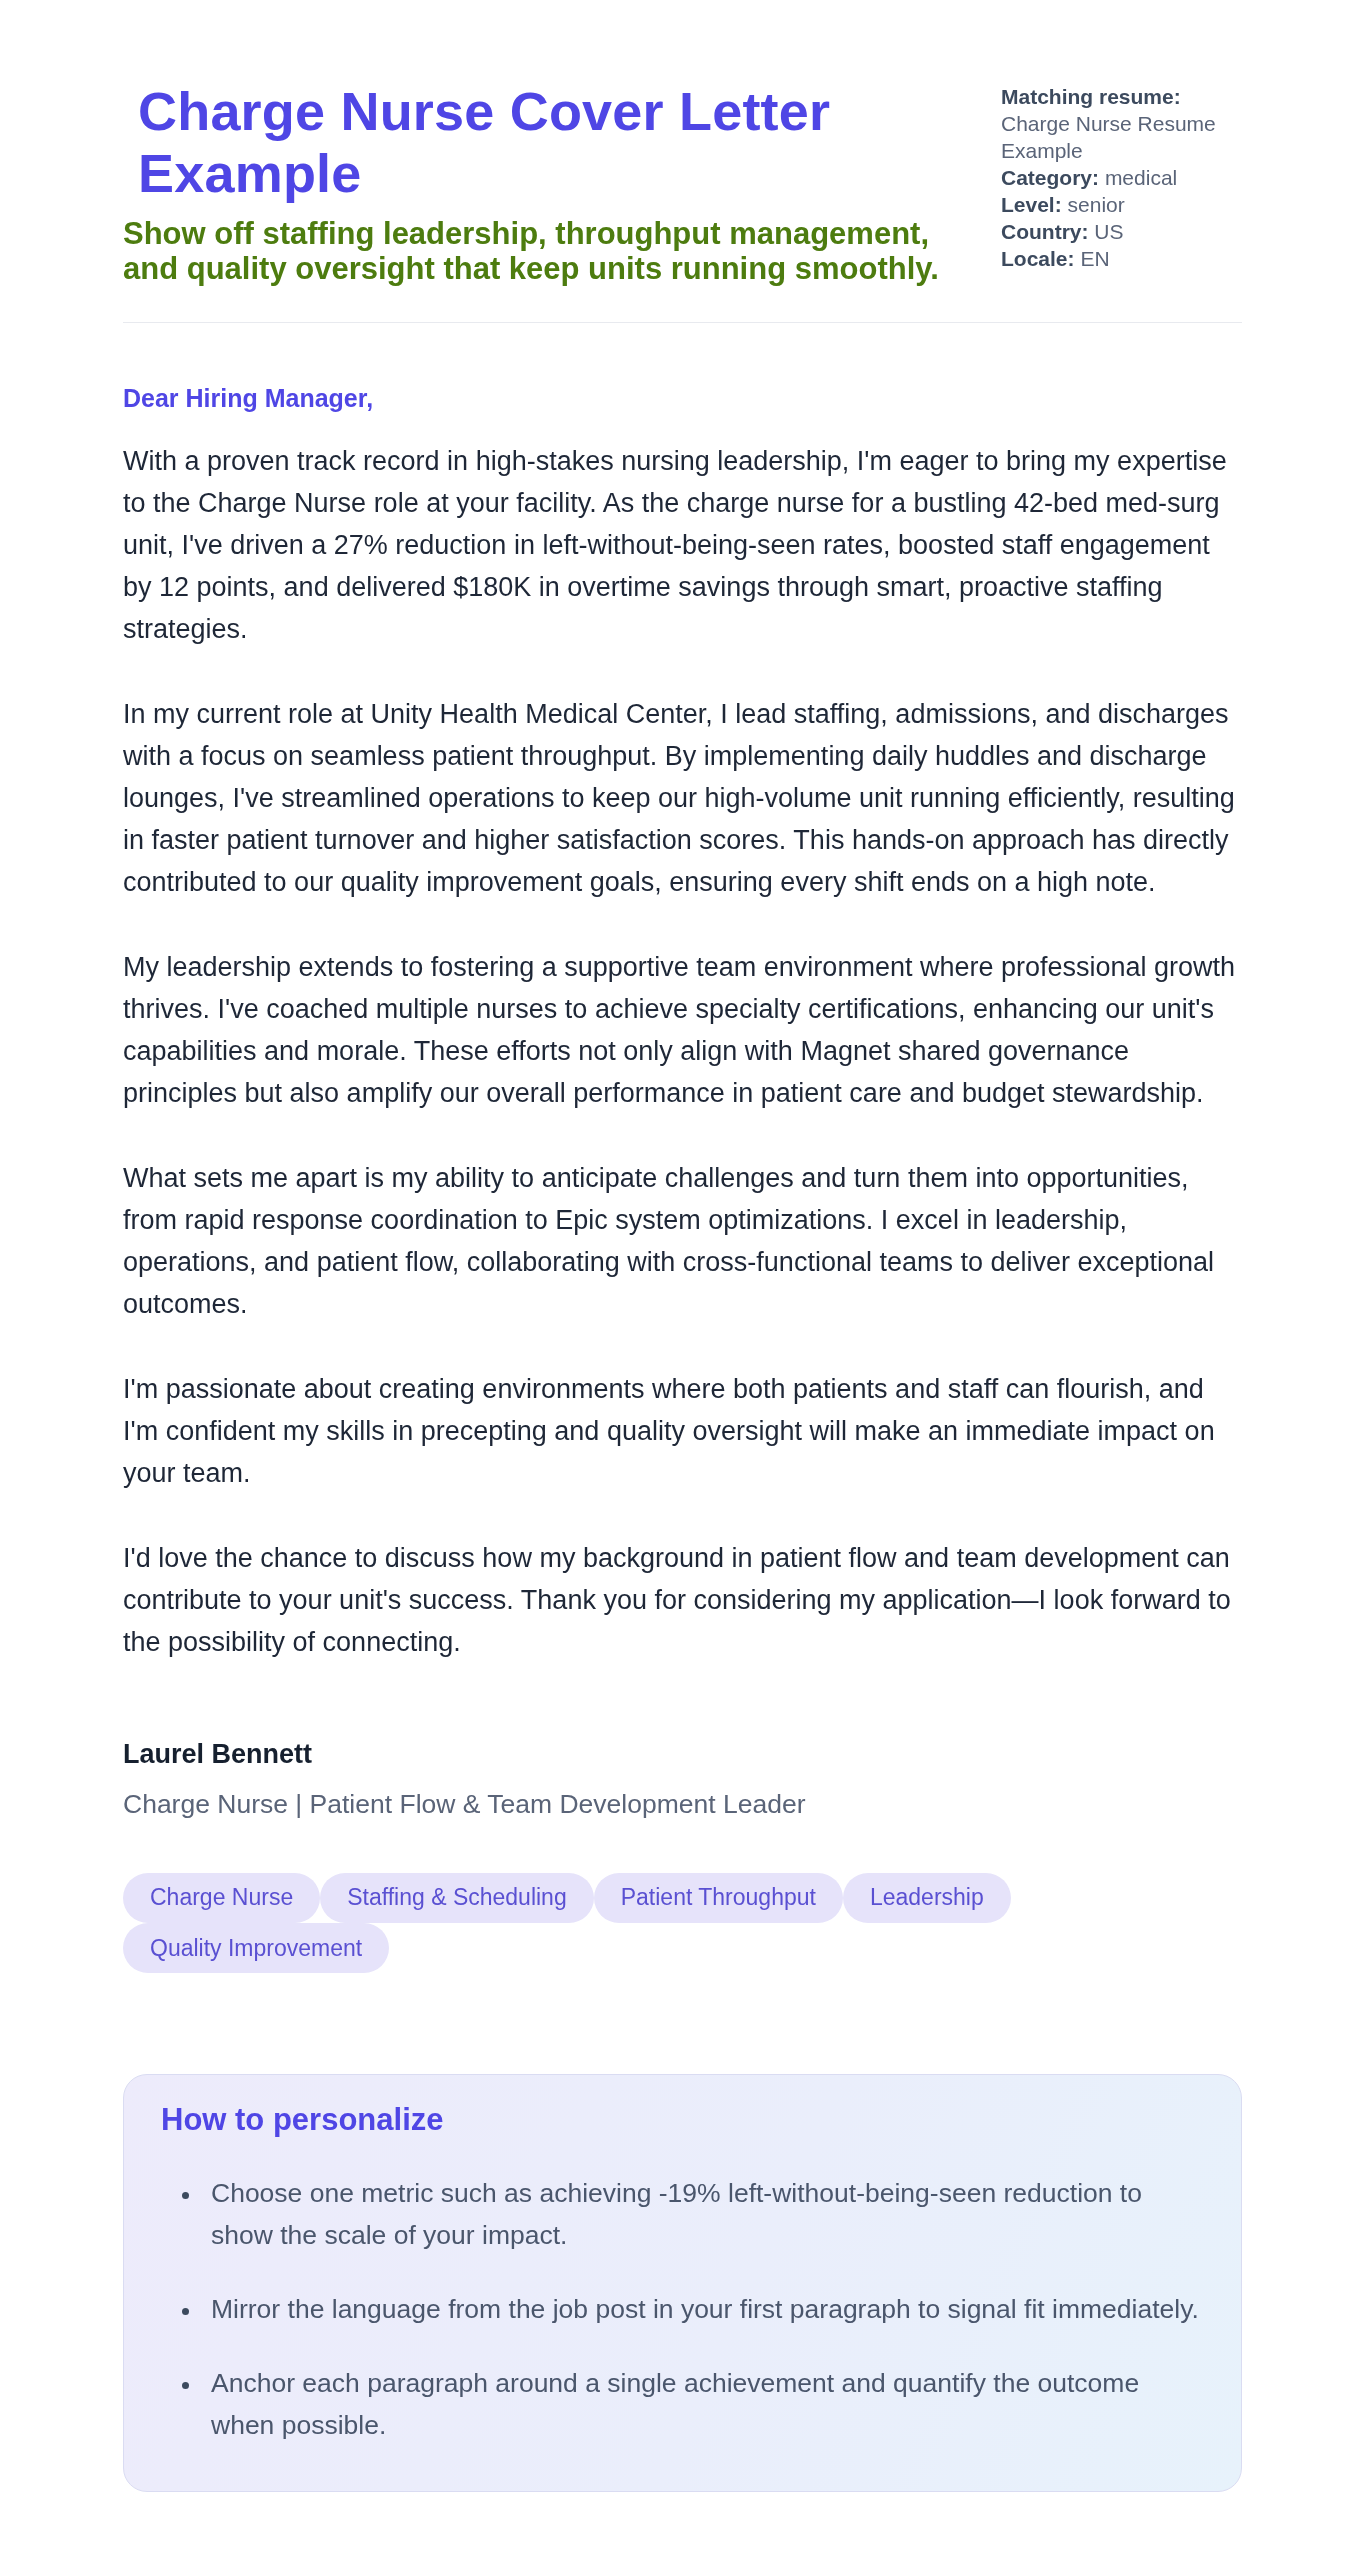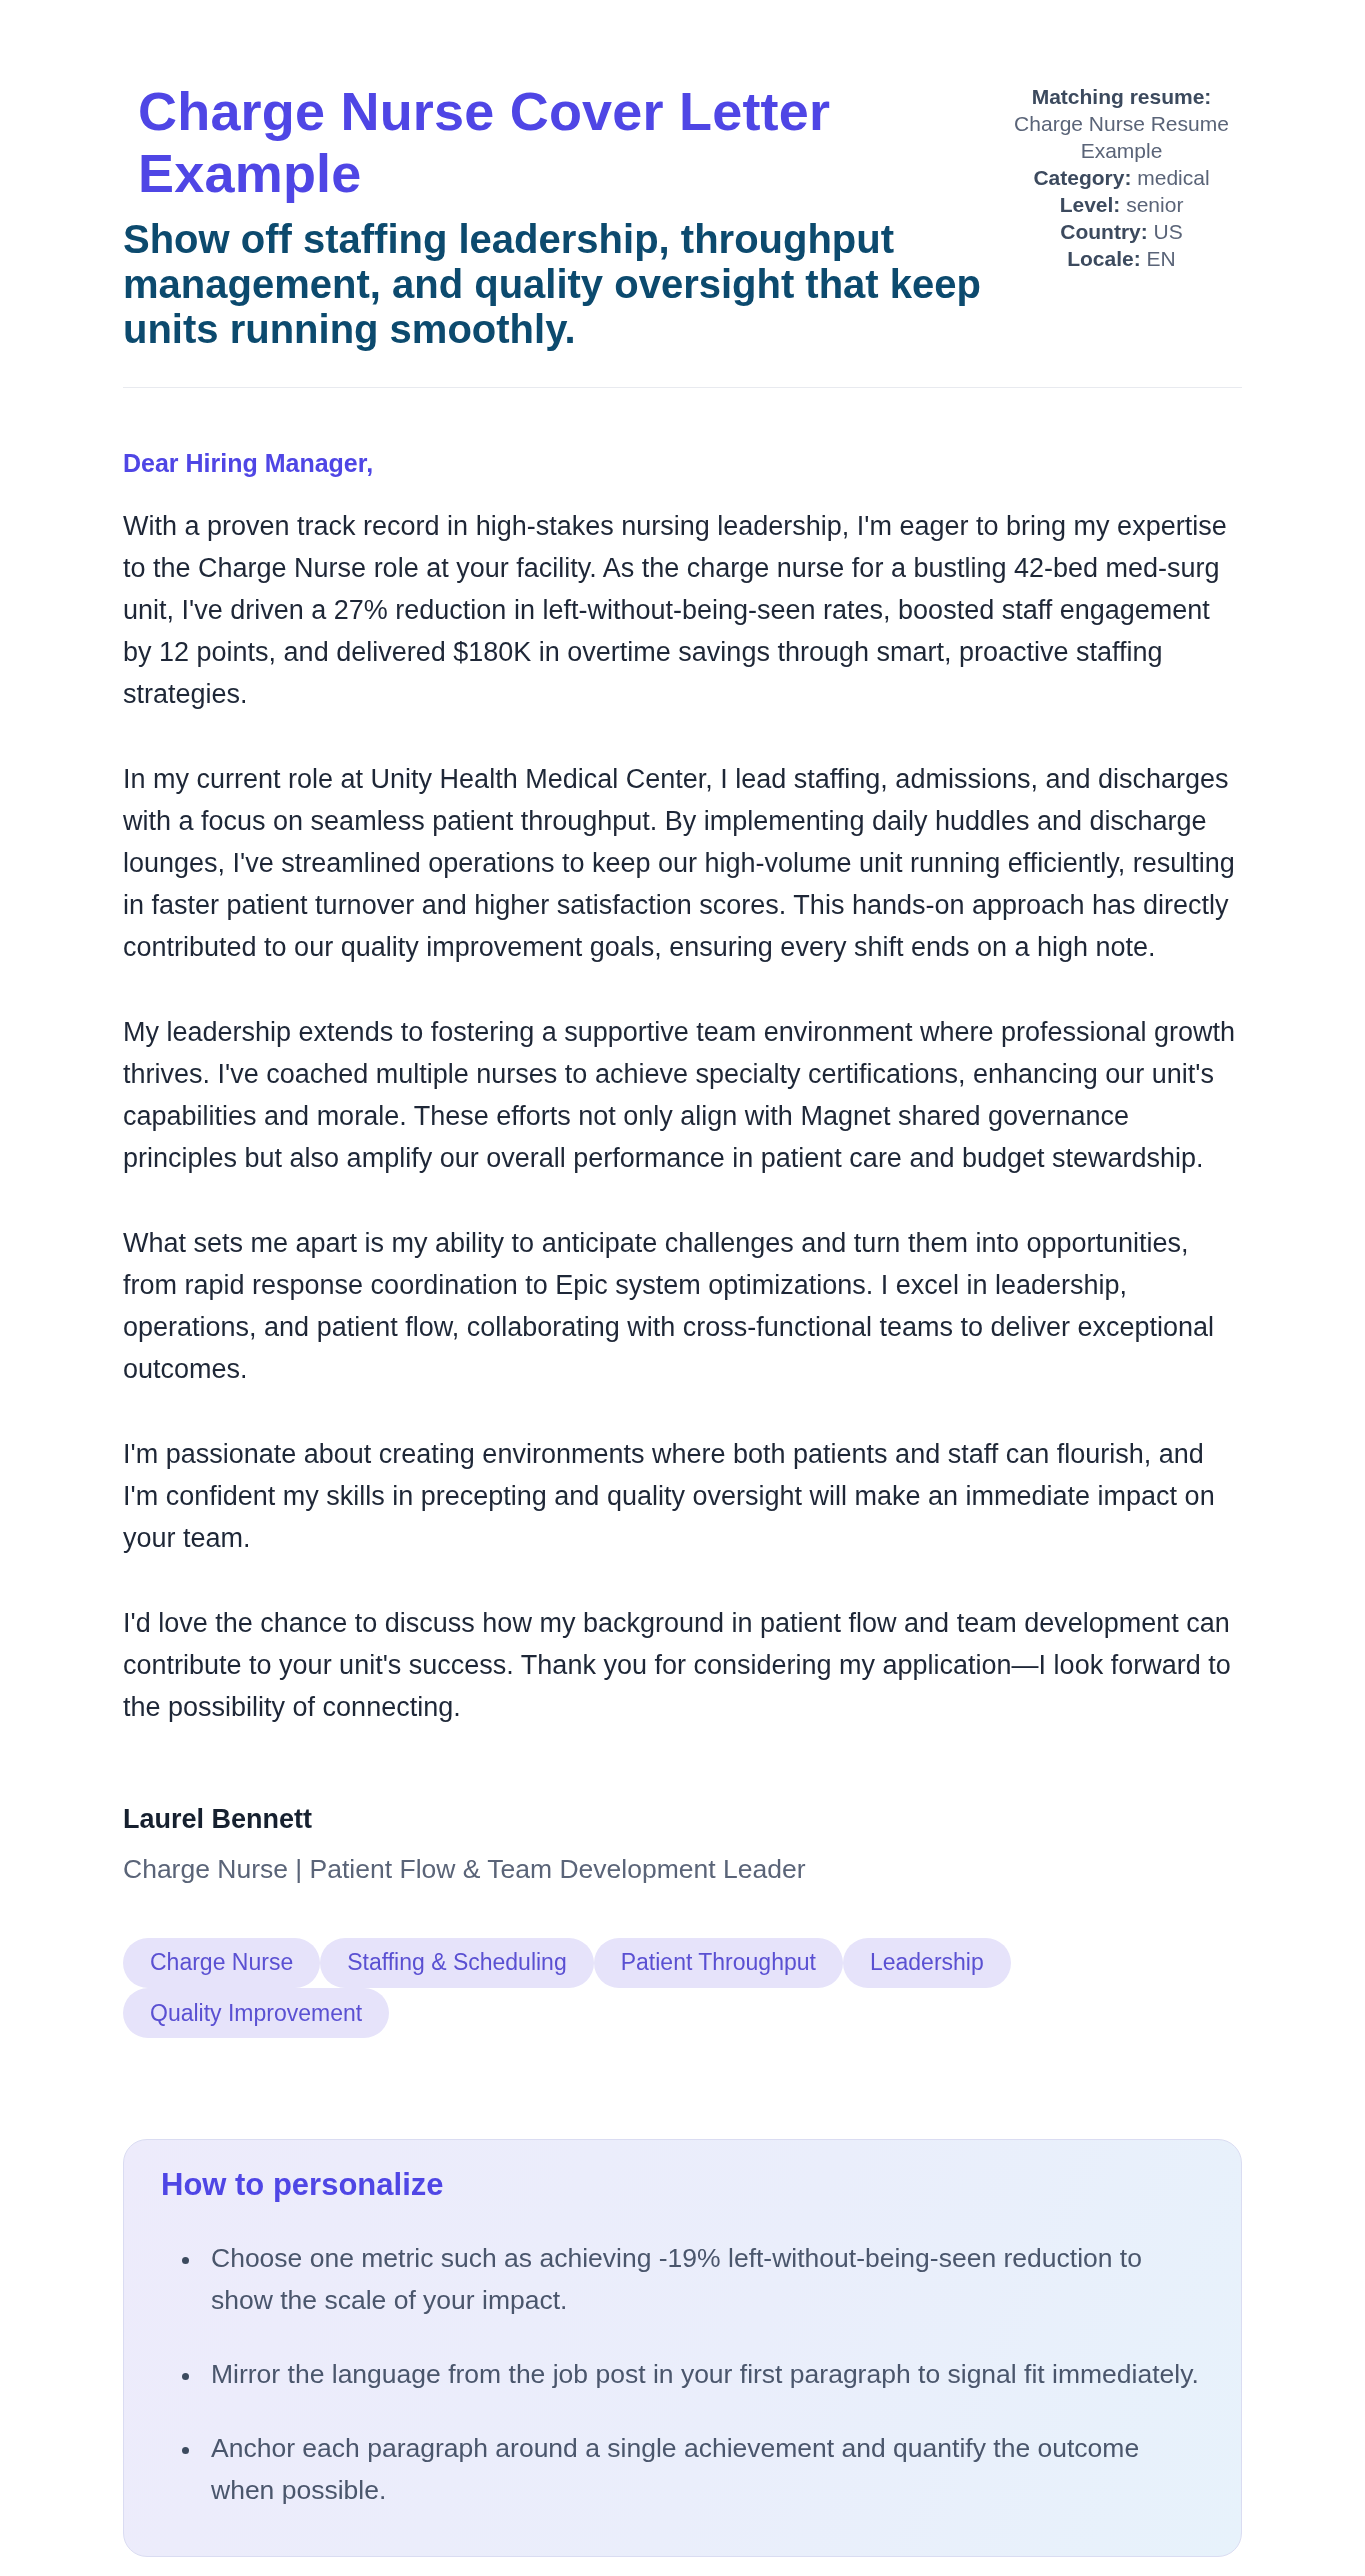--- a/index.html
+++ b/index.html
@@ -23,29 +23,29 @@
   .page-title {
     font-size: 54px;
     font-weight: bold;
     color: #4f46e5;
     line-height: 1.15;
     letter-spacing: 0.2px;
     margin-left: 15px;
   }
   .page-subtitle {
     margin-top: 13px;
-    font-size: 40px;
+    font-size: 31px;
     font-weight: bold;
-    color: #0c4a6e;
+    color: #4d7c0f;
     line-height: 1.12;
   }
   .meta {
     width: 241px;
     flex: none;
-    text-align: center;
+    text-align: left;
     font-size: 21px;
     line-height: 27px;
     color: #5a6478;
     padding-top: 3.2px;
   }
   .meta-row { }
   .meta-label { font-weight: bold; color: #3c4a5e; }
 
   .divider {
     border: none;

